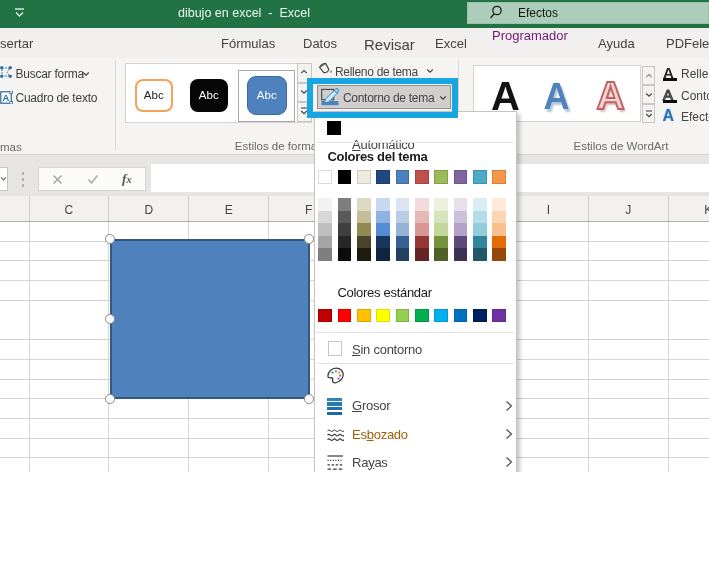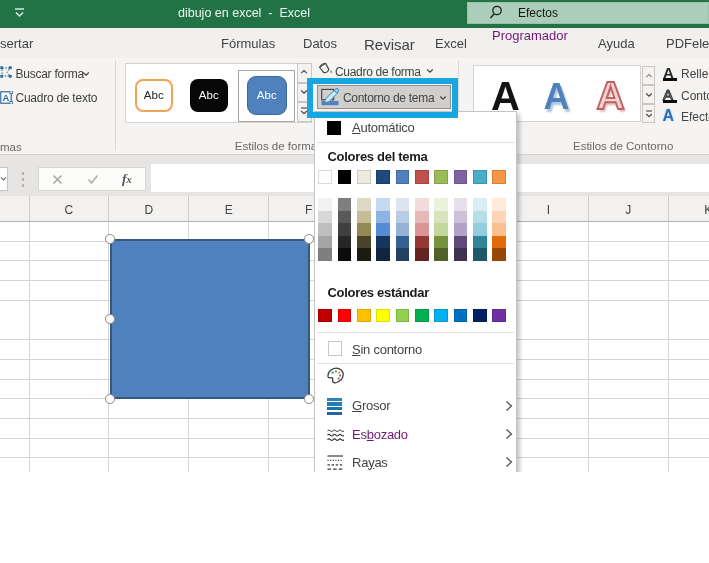--- a/index.html
+++ b/index.html
@@ -79,21 +79,21 @@
       <path d="M1 1 H7" stroke="#444" stroke-width="1.1"></path>
       <path d="M1.2 4 L4 6.7 L6.8 4" stroke="#444" stroke-width="1.1" fill="none"></path>
     </svg>
 <div class="tx" style="left:228px;top:140px;width:96px;text-align:center;font-size:11.5px;color:#6a6866">Estilos de forma</div>
 
 <svg style="left:318px;top:62px" width="15" height="14" viewBox="0 0 15 14">
  <path d="M3.4 2.6 L10.6 2.6 L10 9.4 Q7 11.8 4 9.4 Z" fill="none" stroke="#4e4a45" stroke-width="1.25" transform="rotate(-33 7 7)"></path>
  <path d="M3.8 2.6 Q7 0.4 10.2 2.6" fill="none" stroke="#4e4a45" stroke-width="1.1" transform="rotate(-33 7 7)"></path>
  <path d="M13.1 7.9 c1 1.5 1 2.9 0 2.9 c-1 0-1-1.4 0-2.9Z" fill="#3f7dc0"></path>
 </svg>
-<div class="tx" style="left:335px;top:65px;font-size:12px;letter-spacing:-0.3px;color:#444">Cuadro de forma</div>
+<div class="tx" style="left:335px;top:65px;font-size:12px;letter-spacing:-0.3px;color:#444">Relleno de tema</div>
 <svg style="left:426px;top:68px" width="8" height="6" viewBox="0 0 8 6">
       <path d="M1.2 1.5 L4 4.2 L6.8 1.5" stroke="#444" stroke-width="1.1" fill="none"></path>
     </svg>
 
 <div style="left:316.5px;top:84.5px;width:134.5px;height:24px;background:#d1cfcd;border:1.2px solid #92908c"></div>
 <svg style="left:321px;top:87px" width="19" height="19" viewBox="0 0 19 19">
  <rect x="0.7" y="2.4" width="12" height="10.4" fill="none" stroke="#45423e" stroke-width="1.1"></rect>
  <rect x="0.5" y="14" width="17" height="4.2" fill="#4f81bd"></rect>
  <path d="M3.4 15.6 L4.7 11.9 L13.2 3.4 L16.2 6.4 L7.7 14.9 Z" fill="#cfe7f8" stroke="#2d8cc3" stroke-width="1"></path>
  <path d="M13.2 3.4 L14.6 2 Q16.1 0.9 17.2 2.1 Q18.2 3.2 17.1 4.6 L16.2 6.4 Z" fill="#9fd0f0" stroke="#2d8cc3" stroke-width="1"></path>
@@ -124,21 +124,21 @@
     </svg>
 
 <div class="tx" style="left:663px;top:63.5px;font-size:15px;font-weight:bold;color:#262626">A</div>
 <div style="left:663px;top:77.5px;width:14px;height:3.5px;background:#0c0c0c"></div>
 <div class="tx" style="left:681px;top:66.5px;font-size:12px;color:#444">Relleno d</div>
 <div class="tx" style="left:663px;top:85.5px;font-size:15px;color:#fff;-webkit-text-stroke:1.2px #444">A</div>
 <div style="left:663px;top:99.5px;width:14px;height:3.5px;background:#0c0c0c"></div>
 <div class="tx" style="left:681px;top:89px;font-size:12px;color:#444">Contorno</div>
 <div class="tx" style="left:662.5px;top:106.5px;font-size:16px;font-weight:bold;color:#2b71b4;text-shadow:0 0 2px #a6c9e8">A</div>
 <div class="tx" style="left:681px;top:110px;font-size:12px;color:#444">Efectos de</div>
-<div class="tx" style="left:573px;top:140px;width:96px;text-align:center;font-size:11.5px;color:#6a6866">Estilos de Contorno</div>
+<div class="tx" style="left:573px;top:140px;width:96px;text-align:center;font-size:11.5px;color:#6a6866">Estilos de WordArt</div>
 
 <div style="left:0;top:155px;width:709px;height:42px;background:#e6e5e4"></div>
 <div style="left:-12px;top:166.5px;width:20px;height:24.5px;background:#fff;border:1px solid #c6c4c2"></div>
 <svg style="left:0px;top:176px" width="7" height="6" viewBox="0 0 7 6">
       <path d="M1 1.3 L3.5 3.9 L6 1.3" stroke="#666" stroke-width="1.1" fill="none"></path>
     </svg>
 <div style="left:21.5px;top:172px;width:2.5px;height:2.5px;border-radius:50%;background:#aaa8a6"></div>
 <div style="left:21.5px;top:178px;width:2.5px;height:2.5px;border-radius:50%;background:#aaa8a6"></div>
 <div style="left:21.5px;top:184px;width:2.5px;height:2.5px;border-radius:50%;background:#aaa8a6"></div>
 <div style="left:38px;top:166.5px;width:108px;height:24.5px;background:#fbfbfa;border:1px solid #d8d6d4"></div>
@@ -171,21 +171,21 @@
 <div style="left:105.2px;top:234.4px;width:9.6px;height:9.6px;border-radius:50%;background:#fff;border:1.3px solid #888"></div>
 <div style="left:304.2px;top:234.4px;width:9.6px;height:9.6px;border-radius:50%;background:#fff;border:1.3px solid #888"></div>
 <div style="left:105.2px;top:394px;width:9.6px;height:9.6px;border-radius:50%;background:#fff;border:1.3px solid #888"></div>
 <div style="left:304.2px;top:394px;width:9.6px;height:9.6px;border-radius:50%;background:#fff;border:1.3px solid #888"></div>
 <div style="left:105.2px;top:314.2px;width:9.6px;height:9.6px;border-radius:50%;background:#fff;border:1.3px solid #888"></div>
 
 <div style="left:313.5px;top:110.5px;width:203px;height:397.5px;background:#fff;border:1px solid #c6c4c2;box-shadow:2.5px 2.5px 4px rgba(0,0,0,.22)"></div>
 <div id="menu" style="left:313.5px;top:110.5px;width:203px;height:397.5px">
 
  <div style="left:13px;top:10px;width:14.5px;height:14.5px;background:#000"></div>
- <div class="tx" style="left:38.5px;top:9px;font-size:13px;letter-spacing:-0.25px;color:#444"><u>A</u>utomático</div>
+ <div class="tx" style="left:38.5px;top:26px;font-size:13px;letter-spacing:-0.25px;color:#444"><u>A</u>utomático</div>
  <div style="left:3px;top:31.8px;width:197px;height:1px;background:#e2e0de"></div>
 
  <div class="tx" style="left:14px;top:38.5px;font-size:13px;letter-spacing:-0.3px;font-weight:bold;color:#1a1a1a">Colores del tema</div>
  <div style="left:4.8px;top:59.5px;width:13.5px;height:13.5px;background:#ffffff;border:1px solid rgba(0,0,0,.14)"></div>
       <div style="left:24.150000000000002px;top:59.5px;width:13.5px;height:13.5px;background:#000000;border:1px solid rgba(0,0,0,.14)"></div>
       <div style="left:43.5px;top:59.5px;width:13.5px;height:13.5px;background:#eeece1;border:1px solid rgba(0,0,0,.14)"></div>
       <div style="left:62.85px;top:59.5px;width:13.5px;height:13.5px;background:#1f497d;border:1px solid rgba(0,0,0,.14)"></div>
       <div style="left:82.2px;top:59.5px;width:13.5px;height:13.5px;background:#4f81bd;border:1px solid rgba(0,0,0,.14)"></div>
       <div style="left:101.55px;top:59.5px;width:13.5px;height:13.5px;background:#c0504d;border:1px solid rgba(0,0,0,.14)"></div>
       <div style="left:120.9px;top:59.5px;width:13.5px;height:13.5px;background:#9bbb59;border:1px solid rgba(0,0,0,.14)"></div>
@@ -236,21 +236,21 @@
       <div style="left:159.60000000000002px;top:100px;width:13.5px;height:12.5px;background:#b7dde8"></div>
       <div style="left:159.60000000000002px;top:112.5px;width:13.5px;height:12.5px;background:#92cddc"></div>
       <div style="left:159.60000000000002px;top:125px;width:13.5px;height:12.5px;background:#31859b"></div>
       <div style="left:159.60000000000002px;top:137.5px;width:13.5px;height:12.5px;background:#205867"></div>
       <div style="left:178.95000000000002px;top:87.5px;width:13.5px;height:12.5px;background:#fdeada"></div>
       <div style="left:178.95000000000002px;top:100px;width:13.5px;height:12.5px;background:#fbd5b5"></div>
       <div style="left:178.95000000000002px;top:112.5px;width:13.5px;height:12.5px;background:#fac08f"></div>
       <div style="left:178.95000000000002px;top:125px;width:13.5px;height:12.5px;background:#e36c09"></div>
       <div style="left:178.95000000000002px;top:137.5px;width:13.5px;height:12.5px;background:#974806"></div>
 
- <div class="tx" style="left:14px;top:174.5px;font-size:13px;letter-spacing:-0.3px;font-weight:bold;color:#1a1a1a">Colores estándar</div>
+ <div class="tx" style="left:24px;top:174.5px;font-size:13px;letter-spacing:-0.3px;font-weight:normal;color:#1a1a1a">Colores estándar</div>
  <div style="left:4.8px;top:198px;width:13.5px;height:13.5px;background:#c00000;border:1px solid rgba(0,0,0,.12)"></div>
       <div style="left:24.150000000000002px;top:198px;width:13.5px;height:13.5px;background:#ff0000;border:1px solid rgba(0,0,0,.12)"></div>
       <div style="left:43.5px;top:198px;width:13.5px;height:13.5px;background:#ffc000;border:1px solid rgba(0,0,0,.12)"></div>
       <div style="left:62.85px;top:198px;width:13.5px;height:13.5px;background:#ffff00;border:1px solid rgba(0,0,0,.12)"></div>
       <div style="left:82.2px;top:198px;width:13.5px;height:13.5px;background:#92d050;border:1px solid rgba(0,0,0,.12)"></div>
       <div style="left:101.55px;top:198px;width:13.5px;height:13.5px;background:#00b050;border:1px solid rgba(0,0,0,.12)"></div>
       <div style="left:120.9px;top:198px;width:13.5px;height:13.5px;background:#00b0f0;border:1px solid rgba(0,0,0,.12)"></div>
       <div style="left:140.25000000000003px;top:198px;width:13.5px;height:13.5px;background:#0070c0;border:1px solid rgba(0,0,0,.12)"></div>
       <div style="left:159.60000000000002px;top:198px;width:13.5px;height:13.5px;background:#002060;border:1px solid rgba(0,0,0,.12)"></div>
       <div style="left:178.95000000000002px;top:198px;width:13.5px;height:13.5px;background:#7030a0;border:1px solid rgba(0,0,0,.12)"></div>
@@ -276,21 +276,21 @@
  <div class="tx" style="left:38.5px;top:287.5px;font-size:13px;letter-spacing:-0.25px;color:#444"><u>G</u>rosor</div>
  <svg style="left:191px;top:289px" width="8" height="12" viewBox="0 0 8 12">
         <path d="M1.5 1.5 L6.5 6 L1.5 10.5" stroke="#555" stroke-width="1.3" fill="none"></path>
       </svg>
 
  <svg style="left:13px;top:318px" width="17" height="13" viewBox="0 0 17 13">
   <path d="M0.5 1.8 q1.4 -1.6 2.8 0 t2.8 0 t2.8 0 t2.8 0 t2.8 0 t2.8 0" stroke="#3c3b39" stroke-width="1" fill="none"></path>
   <path d="M0.5 6.2 q1.4 -1.6 2.8 0 t2.8 0 t2.8 0 t2.8 0 t2.8 0 t2.8 0" stroke="#3c3b39" stroke-width="1.1" fill="none"></path>
   <path d="M0.5 10.6 q1.4 -1.6 2.8 0 t2.8 0 t2.8 0 t2.8 0 t2.8 0 t2.8 0" stroke="#3c3b39" stroke-width="1.2" fill="none"></path>
  </svg>
- <div class="tx" style="left:38.5px;top:316px;font-size:13px;letter-spacing:-0.25px;color:#701a75">Es<u>b</u>ozado</div>
+ <div class="tx" style="left:38.5px;top:316px;font-size:13px;letter-spacing:-0.25px;color:#a16207">Es<u>b</u>ozado</div>
  <svg style="left:191px;top:317.5px" width="8" height="12" viewBox="0 0 8 12">
         <path d="M1.5 1.5 L6.5 6 L1.5 10.5" stroke="#555" stroke-width="1.3" fill="none"></path>
       </svg>
 
  <svg style="left:13px;top:344px" width="16" height="16" viewBox="0 0 16 16">
   <path d="M0.5 1 H16" stroke="#3c3b39" stroke-width="1.2"></path>
   <path d="M0.5 5.4 H16" stroke="#3c3b39" stroke-width="1.2" stroke-dasharray="1.1 1.5"></path>
   <path d="M0.5 9.8 H16" stroke="#3c3b39" stroke-width="1.2" stroke-dasharray="2.4 1.7"></path>
   <path d="M0.5 14.2 H16" stroke="#3c3b39" stroke-width="1.2" stroke-dasharray="3.6 2"></path>
  </svg>

